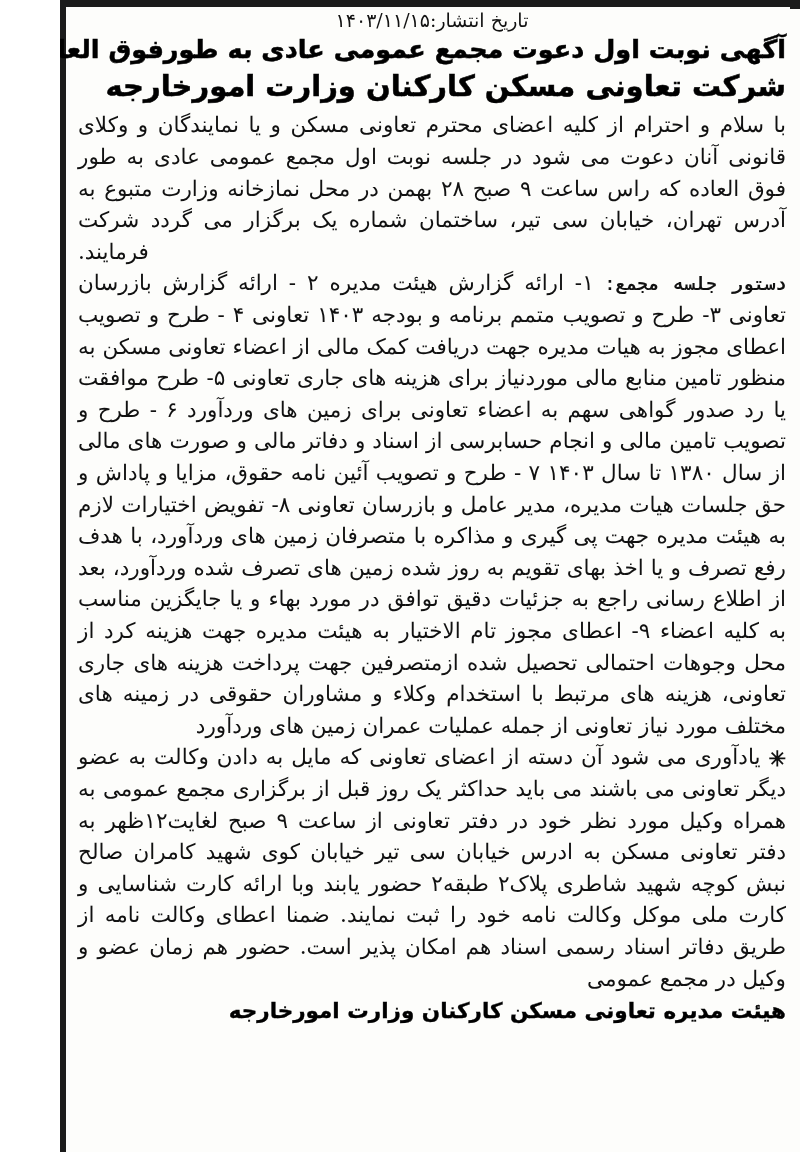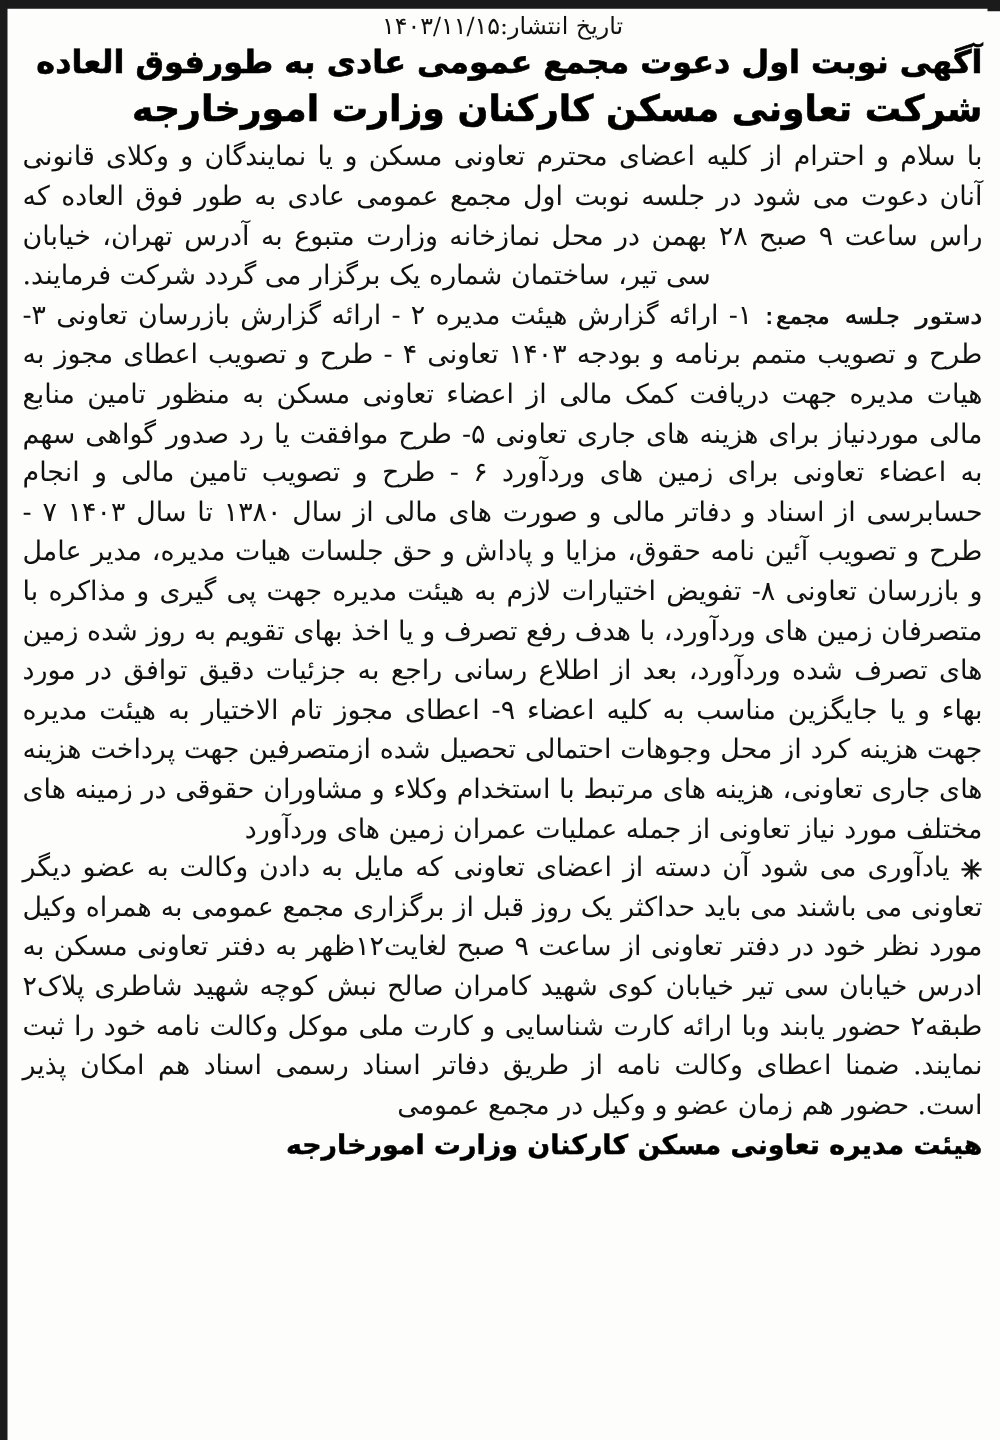--- a/index.html
+++ b/index.html
@@ -7,21 +7,21 @@
     margin: 0;
     padding: 0;
     background: #ffffff;
   }
   body {
     font-family: "DejaVu Sans", "Liberation Sans", sans-serif;
   }
 
   .page {
     position: relative;
-    width: 800px;
+    width: 740px;
     height: 1152px;
     background: #fdfdfb;
     box-sizing: border-box;
     overflow: hidden;
     direction: rtl;
   }
 
   
   .edge-top {
     position: absolute;

